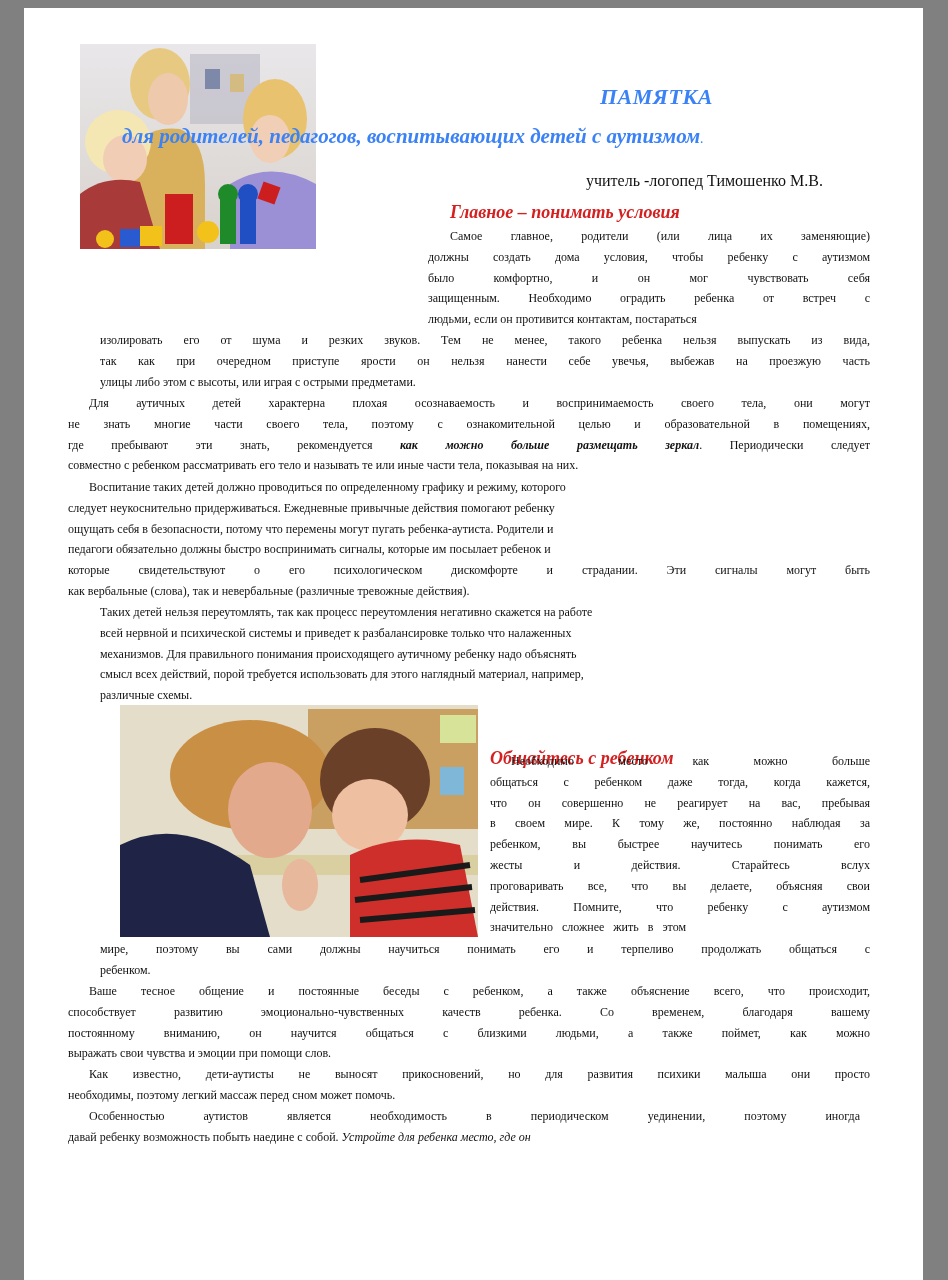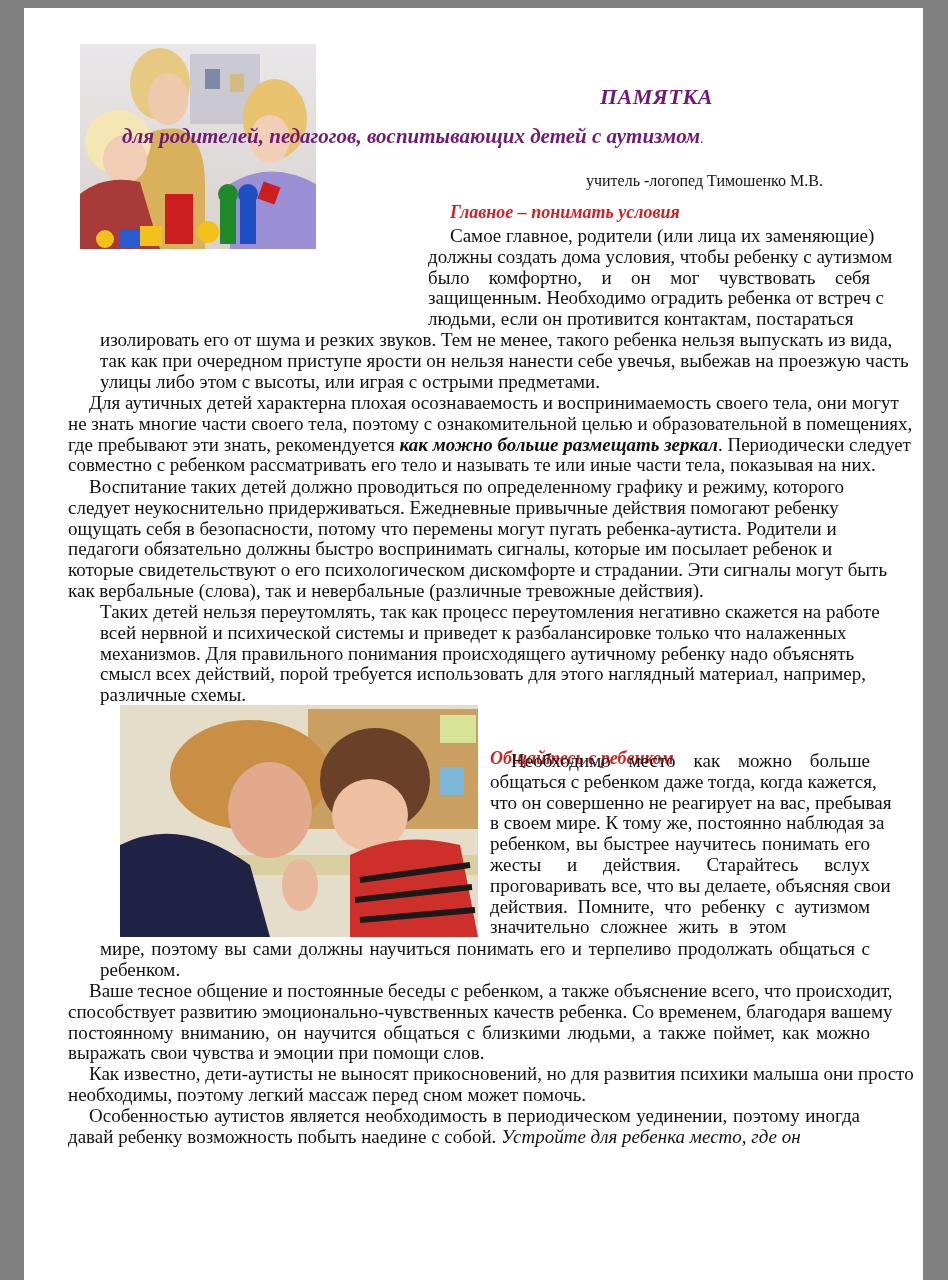--- a/index.html
+++ b/index.html
@@ -7,31 +7,31 @@
     width:948px; height:1280px; background:#808080; position:relative; overflow:hidden;
     font-family: "Liberation Serif", serif; color:#111;
   }
   .page {
     position:absolute; left:24px; top:8px; width:899px; height:1272px; background:#fff;
   }
   .abs { position:absolute; }
   .photo { position:absolute; overflow:hidden; }
   .title {
     position:absolute; font-family:"Liberation Serif", serif; font-style:italic; font-weight:bold;
-    color:#701a75; white-space:nowrap;text-align:right;
+    color:#3b82f6; white-space:nowrap;text-align:right;
   }
   .title-main { left:576px; top:76px; font-size:22px; letter-spacing:0.5px; }
   .title-sub { left:98px; top:116px; font-size:21px; }
   .title-sub .dot { font-weight:normal; font-size:14px; }
   .author { left:562px; top:164px; font-size:16px; white-space:nowrap; }
   .heading {
     position:absolute; font-style:italic; font-weight:bold; color:#d42020; font-size:18px; white-space:nowrap;
   }
   .para {
-    position:absolute; font-size:19px; line-height:20.8px; text-align:justify;
+    position:absolute; font-size:12px; line-height:20.8px; text-align:justify;
   }
   .para .line { display:block; white-space:nowrap; text-align:justify; text-align-last:justify; height:20.8px; }
   .para .line.last { text-align-last:left; }
   .em-bold { font-style:italic; font-weight:bold; }
   .em { font-style:italic; }
 </style>
 </head>
 <body>
 
 <div class="page">

